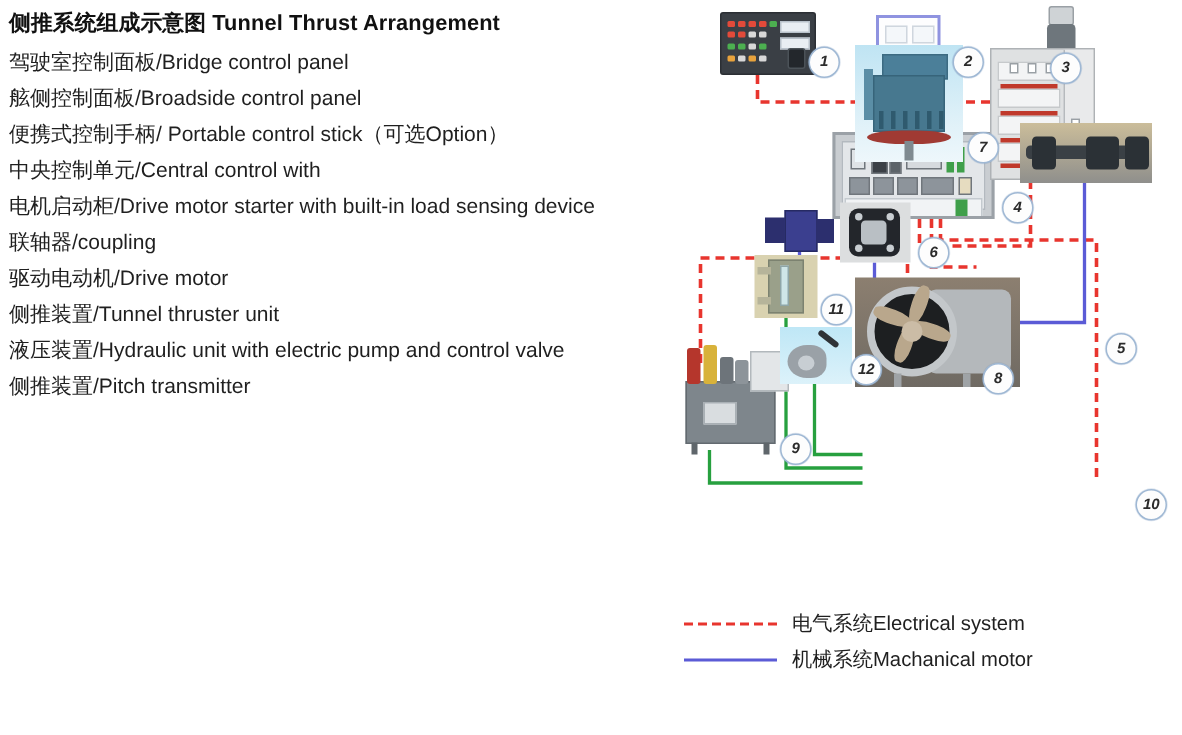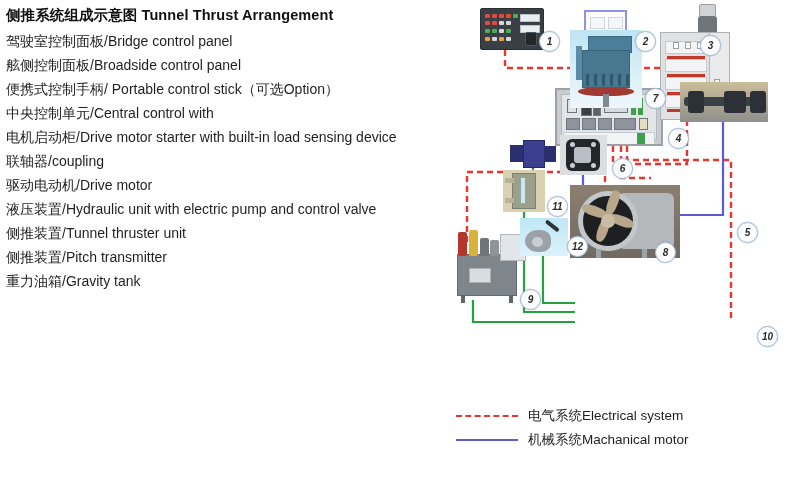--- a/index.html
+++ b/index.html
@@ -176,24 +176,23 @@
 
 <div id="text-panel">
   <div id="diagram-title">侧推系统组成示意图 Tunnel Thrust Arrangement</div>
   <div class="spec-line">驾驶室控制面板/Bridge control panel</div>
   <div class="spec-line">舷侧控制面板/Broadside control panel</div>
   <div class="spec-line">便携式控制手柄/ Portable control stick（可选Option）</div>
   <div class="spec-line">中央控制单元/Central control with</div>
   <div class="spec-line">电机启动柜/Drive motor starter with built-in load sensing device</div>
   <div class="spec-line">联轴器/coupling</div>
   <div class="spec-line">驱动电动机/Drive motor</div>
+  <div class="spec-line">侧推装置/Tunnel thruster unit</div>
   <div class="spec-line">液压装置/Hydraulic unit with electric pump and control valve</div>
-  <div class="spec-line">侧推装置/Tunnel thruster unit</div>
   <div class="spec-line">侧推装置/Pitch transmitter</div>
-  <div class="spec-line">重力油箱/Gravity tank</div>
 </div>
 
 <div id="diagram">
 
   <svg id="wires" viewBox="0 0 333 400">
     <g fill="none" stroke="#e8352e" stroke-width="2.4" stroke-dasharray="6,4">
       <path d="M 50 50 L 50 68 L 154 68 L 154 88"></path>
       <path d="M 150 52 L 150 88"></path>
       <path d="M 253 56 L 253 68 L 160 68 L 160 88"></path>
       <path d="M 132 146 L 132 172 L 12 172 L 12 244"></path>

